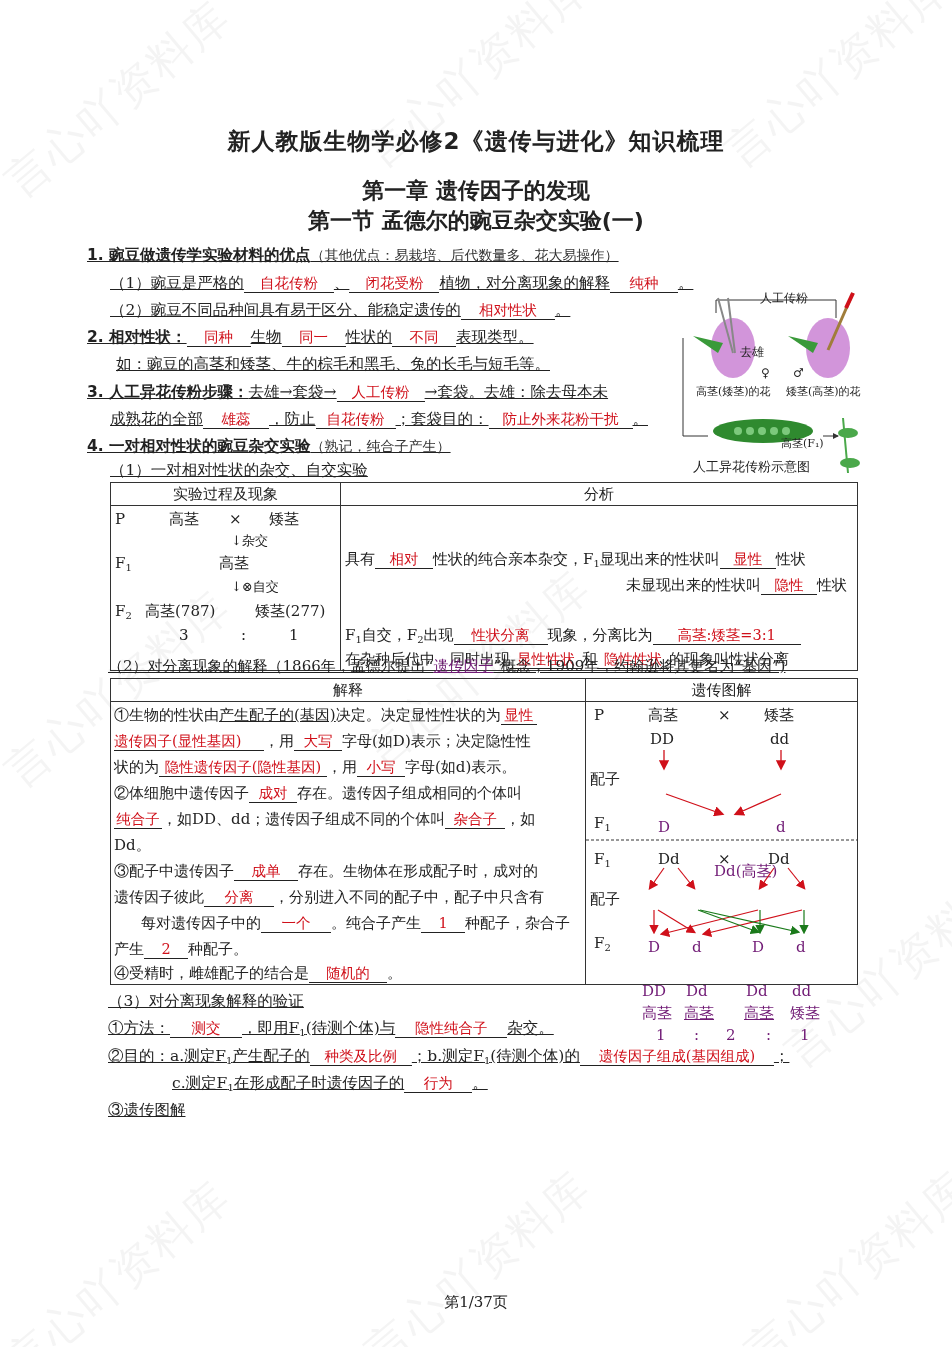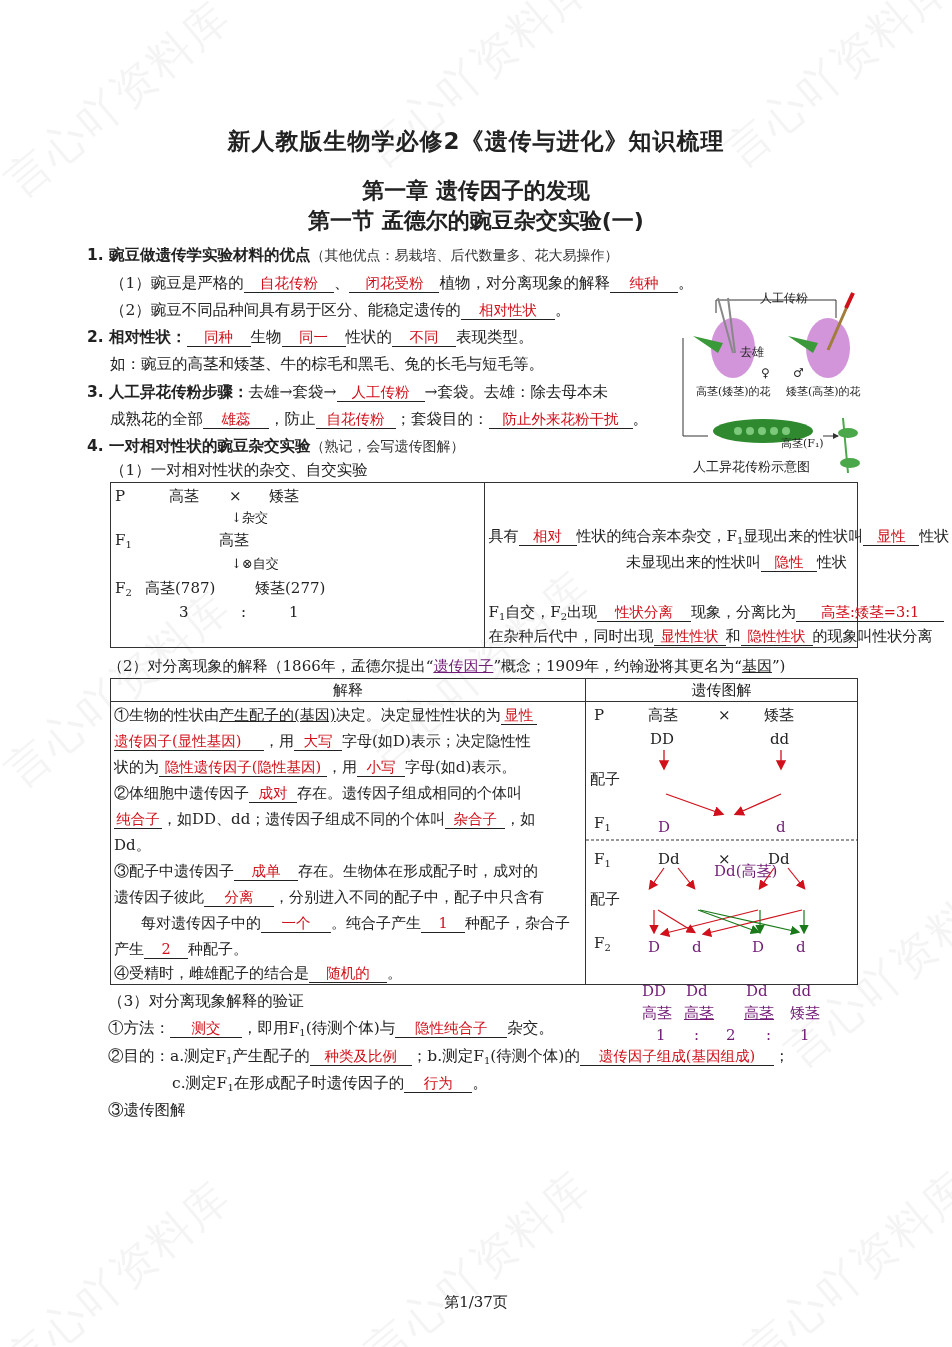--- a/index.html
+++ b/index.html
@@ -6,21 +6,21 @@
   body { width:952px; height:1347px; position:relative; overflow:hidden;
          font-family:"DejaVu Serif","Liberation Serif",serif; color:#222; }
   .wm { position:absolute; color:rgba(0,0,0,0.045); font-family:"DejaVu Sans",sans-serif;
         font-size:44px; transform:rotate(-40deg); white-space:nowrap; pointer-events:none; letter-spacing:2px; }
   .title { position:absolute; left:0; width:952px; text-align:center; top:126px;
            font-size:23px; font-weight:bold; letter-spacing:1px; font-family:"DejaVu Sans",sans-serif; }
   .chapter { position:absolute; left:0; width:952px; text-align:center; top:176px;
              font-size:22px; font-weight:bold; font-family:"DejaVu Sans",sans-serif; }
   .section { position:absolute; left:0; width:952px; text-align:center; top:206px;
              font-size:22px; font-weight:bold; font-family:"DejaVu Sans",sans-serif; }
-  .line { position:absolute; font-size:15.5px; white-space:nowrap; line-height:22px; }
+  .line { position:absolute; font-size:15.5px; white-space:nowrap; line-height:22px;text-decoration:underline; }
   .bold { font-weight:bold; font-family:"DejaVu Sans",sans-serif; }
   .note { color:#333; font-size:14px; }
   .blank { display:inline-block; border-bottom:1px solid #222; text-align:center; color:#d0101a;
            font-size:14.5px; line-height:18px; padding:0 4px; }
   .red { color:#701a75;margin-top:48px; }
   .ul { text-decoration:underline; }
   table { border-collapse:collapse; position:absolute; font-size:15px; }
   td, th { border:1px solid #333; padding:0; font-weight:normal; vertical-align:top; }
   th { text-align:center; height:22px; line-height:22px; }
   .sub { font-size:10px; vertical-align:-3px; }
@@ -52,21 +52,21 @@
 <div class="line" style="left:110px;top:272px;">
   <span>（1）豌豆是严格的</span><span class="blank" style="width:82px">自花传粉</span><span>、</span><span class="blank" style="width:82px">闭花受粉</span><span>植物，对分离现象的解释</span><span class="blank" style="width:60px">纯种</span><span>。</span>
 </div>
 <div class="line" style="left:110px;top:299px;">
   <span>（2）豌豆不同品种间具有易于区分、能稳定遗传的</span><span class="blank" style="width:86px">相对性状</span><span>。</span>
 </div>
 
 <div class="line" style="left:87px;top:326px;">
   <span class="bold">2. 相对性状：</span><span class="blank" style="width:56px">同种</span><span>生物</span><span class="blank" style="width:56px">同一</span><span>性状的</span><span class="blank" style="width:56px">不同</span><span>表现类型。</span>
 </div>
-<div class="line" style="left:110px;top:353px;">如：豌豆的高茎和矮茎、牛的棕毛和黑毛、兔的长毛与短毛等。</div>
+<div class="line" style="left:116px;top:353px;">如：豌豆的高茎和矮茎、牛的棕毛和黑毛、兔的长毛与短毛等。</div>
 
 <div class="line" style="left:87px;top:381px;">
   <span class="bold">3. 人工异花传粉步骤：</span><span>去雄→套袋→</span><span class="blank" style="width:80px">人工传粉</span><span>→套袋。去雄：除去母本未</span>
 </div>
 <div class="line" style="left:110px;top:408px;">
   <span>成熟花的全部</span><span class="blank" style="width:58px">雄蕊</span><span>，防止</span><span class="blank" style="width:72px">自花传粉</span><span>；套袋目的：</span><span class="blank" style="width:136px">防止外来花粉干扰</span><span>。</span>
 </div>
 
 <div style="position:absolute;left:678px;top:288px;width:190px;height:190px;">
   <svg width="190" height="190">
@@ -100,26 +100,30 @@
   <div class="figcap" style="left:62px;top:56px;">去雄</div>
   <div class="figcap" style="left:83px;top:78px;">♀</div>
   <div class="figcap" style="left:115px;top:78px;">♂</div>
   <div class="figcap" style="left:18px;top:96px;font-size:11px;">高茎(矮茎)的花</div>
   <div class="figcap" style="left:108px;top:96px;font-size:11px;">矮茎(高茎)的花</div>
   <div class="figcap" style="left:103px;top:148px;font-size:11px;">高茎(F₁)</div>
   <div class="figcap" style="left:15px;top:170px;font-size:13px;">人工异花传粉示意图</div>
 </div>
 
 <div class="line" style="left:87px;top:435px;">
-  <span class="bold">4. 一对相对性状的豌豆杂交实验</span><span class="note">（熟记，会写遗传图解）</span>
+  <span class="bold">4. 一对相对性状的豌豆杂交实验</span><span class="note">（熟记，纯合子产生）</span>
 </div>
 <div class="line" style="left:110px;top:459px;">（1）一对相对性状的杂交、自交实验</div>
 
 <table style="left:110px;top:482px;width:748px;">
   <tbody>
+      <tr>
+    <th style="width:229px;">实验过程及现象</th>
+    <th>分析</th>
+  </tr>
   <tr>
     <td style="height:164px;position:relative;">
       <div class="cell-line" style="left:4px;top:2px;">P</div>
       <div class="cell-line" style="left:58px;top:2px;">高茎</div>
       <div class="cell-line" style="left:118px;top:2px;">×</div>
       <div class="cell-line" style="left:158px;top:2px;">矮茎</div>
       <div class="cell-line" style="left:120px;top:24px;font-size:13px;">↓杂交</div>
       <div class="cell-line" style="left:4px;top:46px;"><span>F</span><span class="sub">1</span></div>
       <div class="cell-line" style="left:108px;top:46px;">高茎</div>
       <div class="cell-line" style="left:120px;top:70px;font-size:13px;">↓⊗自交</div>

